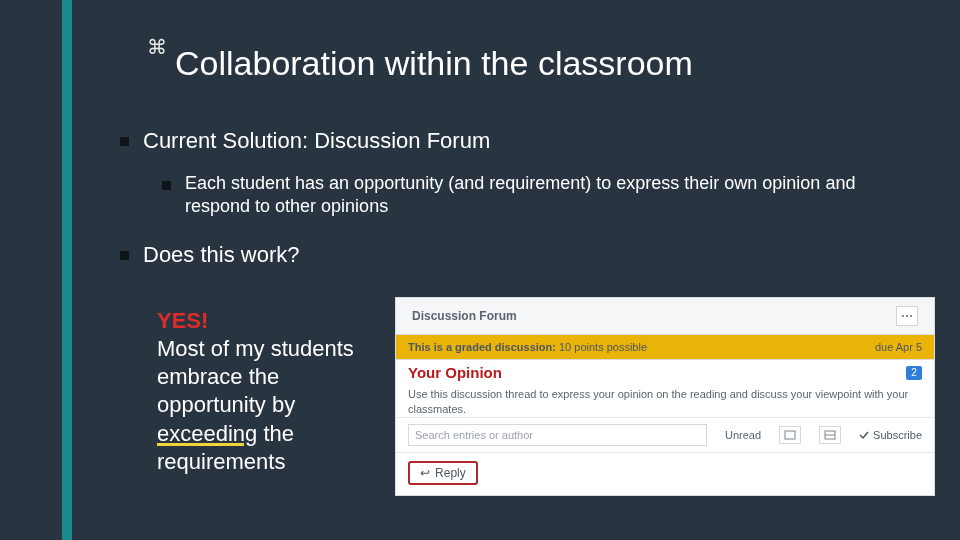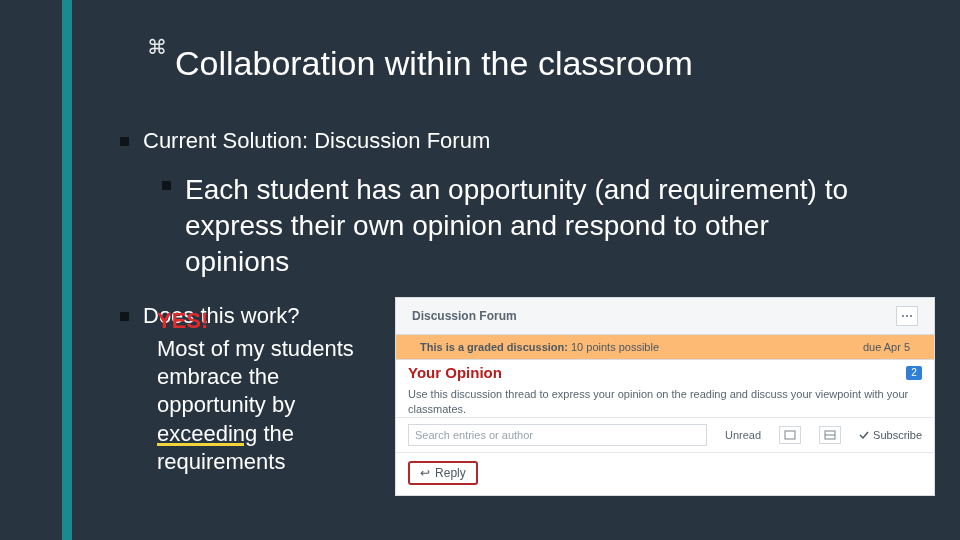--- a/index.html
+++ b/index.html
@@ -39,21 +39,21 @@
   .bullet-l1 {
     display: flex;
     gap: 14px;
     font-size: 22px;
     margin-bottom: 18px;
   }
   .bullet-l1 .sq { width: 9px; height: 9px; background: #0f1418; margin-top: 9px; flex: none; }
   .bullet-l2 {
     display: flex;
     gap: 14px;
-    font-size: 28px;
+    font-size: 18px;
     margin-left: 42px;
     margin-bottom: 24px;
     width: 700px;
     line-height: 1.28;
   }
   .bullet-l2 .sq { width: 9px; height: 9px; background: #0f1418; margin-top: 9px; flex: none; }
   .answer-block {
     position: absolute;
     left: 157px; top: 307px;
     width: 220px;
@@ -81,22 +81,22 @@
     font-weight: bold;
   }
   .embed-header .dots {
     width: 22px; height: 20px; border: 1px solid #cfd5da; background: #fff;
     display: flex; align-items: center; justify-content: center;
     gap: 2px;
   }
   .embed-header .dots span { width: 2px; height: 2px; background: #5b6670; border-radius: 50%; }
   .embed-graded {
     display: flex; justify-content: space-between; align-items: center;
-    padding: 6px 24px;
-    background: #fdba74;
+    padding: 6px 12px;
+    background: #eab308;
     border-bottom: 1px solid #d8dde1;
     color: #4c5863;
     font-size: 11px;
   }
   .embed-graded .left span.bold { font-weight: bold; }
   .embed-opinion {
     display: flex; justify-content: space-between; align-items: center;
     padding: 4px 12px 2px 12px;
   }
   .embed-opinion .ttl { font-size: 15px; color: #b91c1c; font-weight: bold; }

